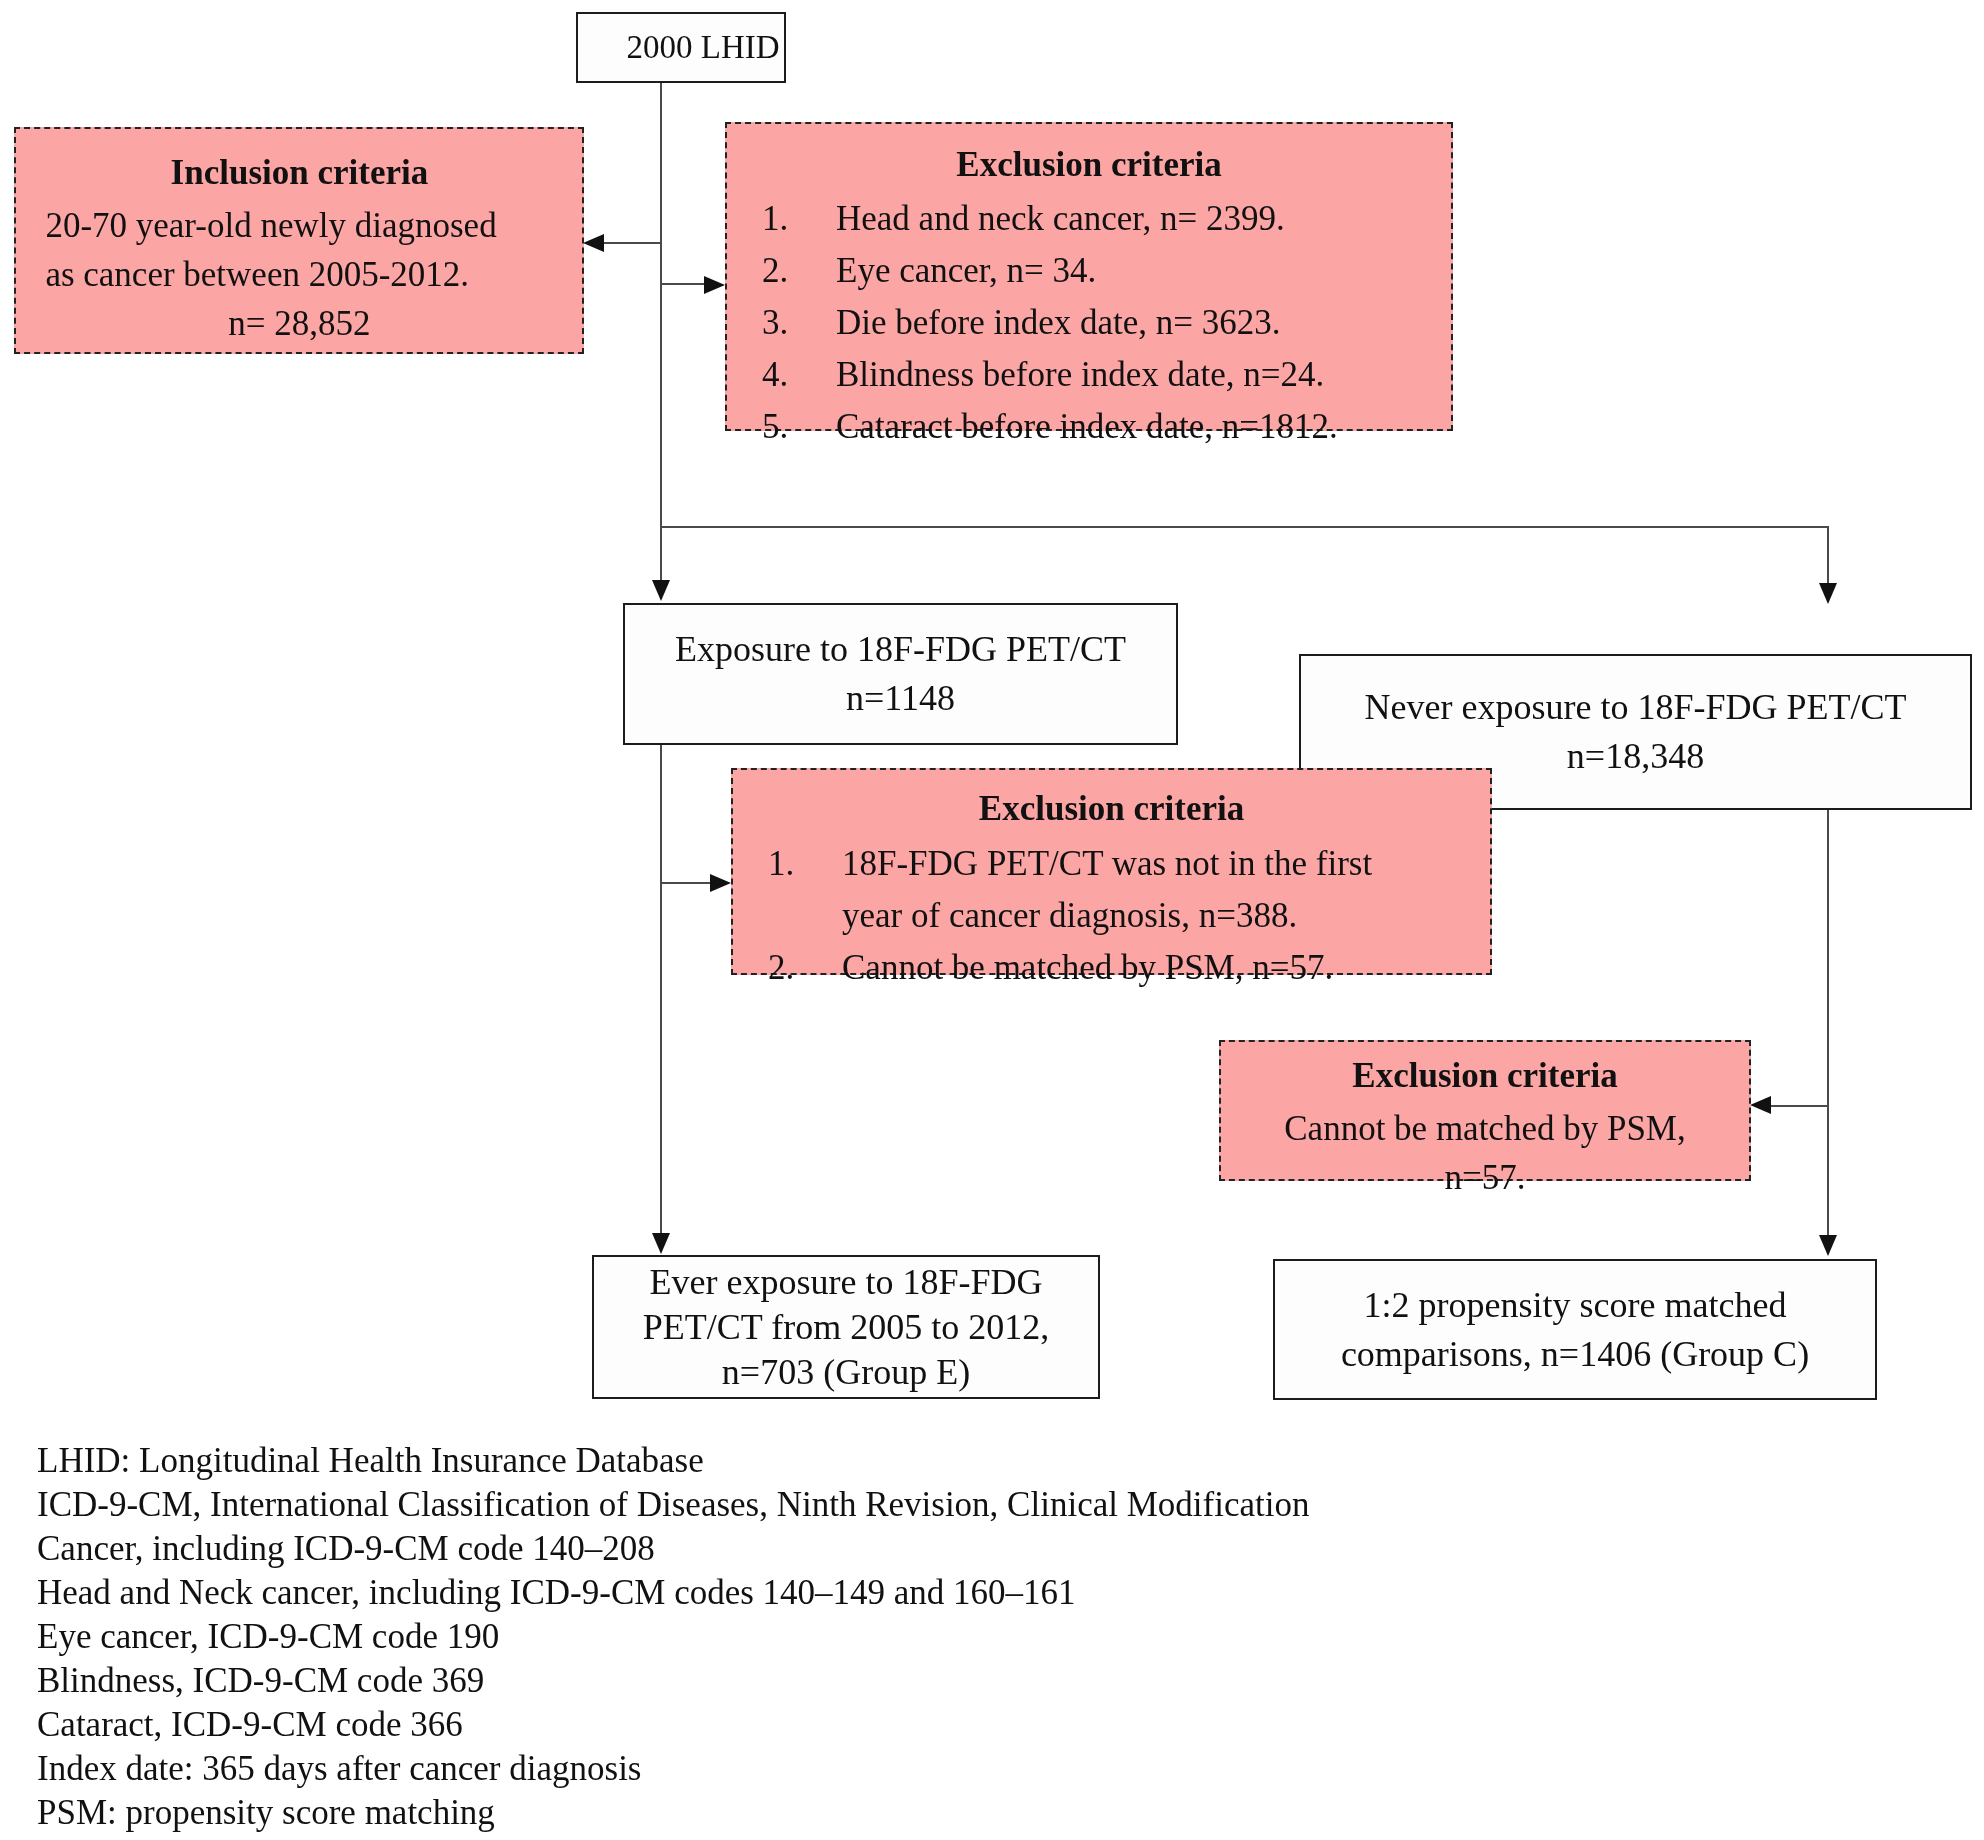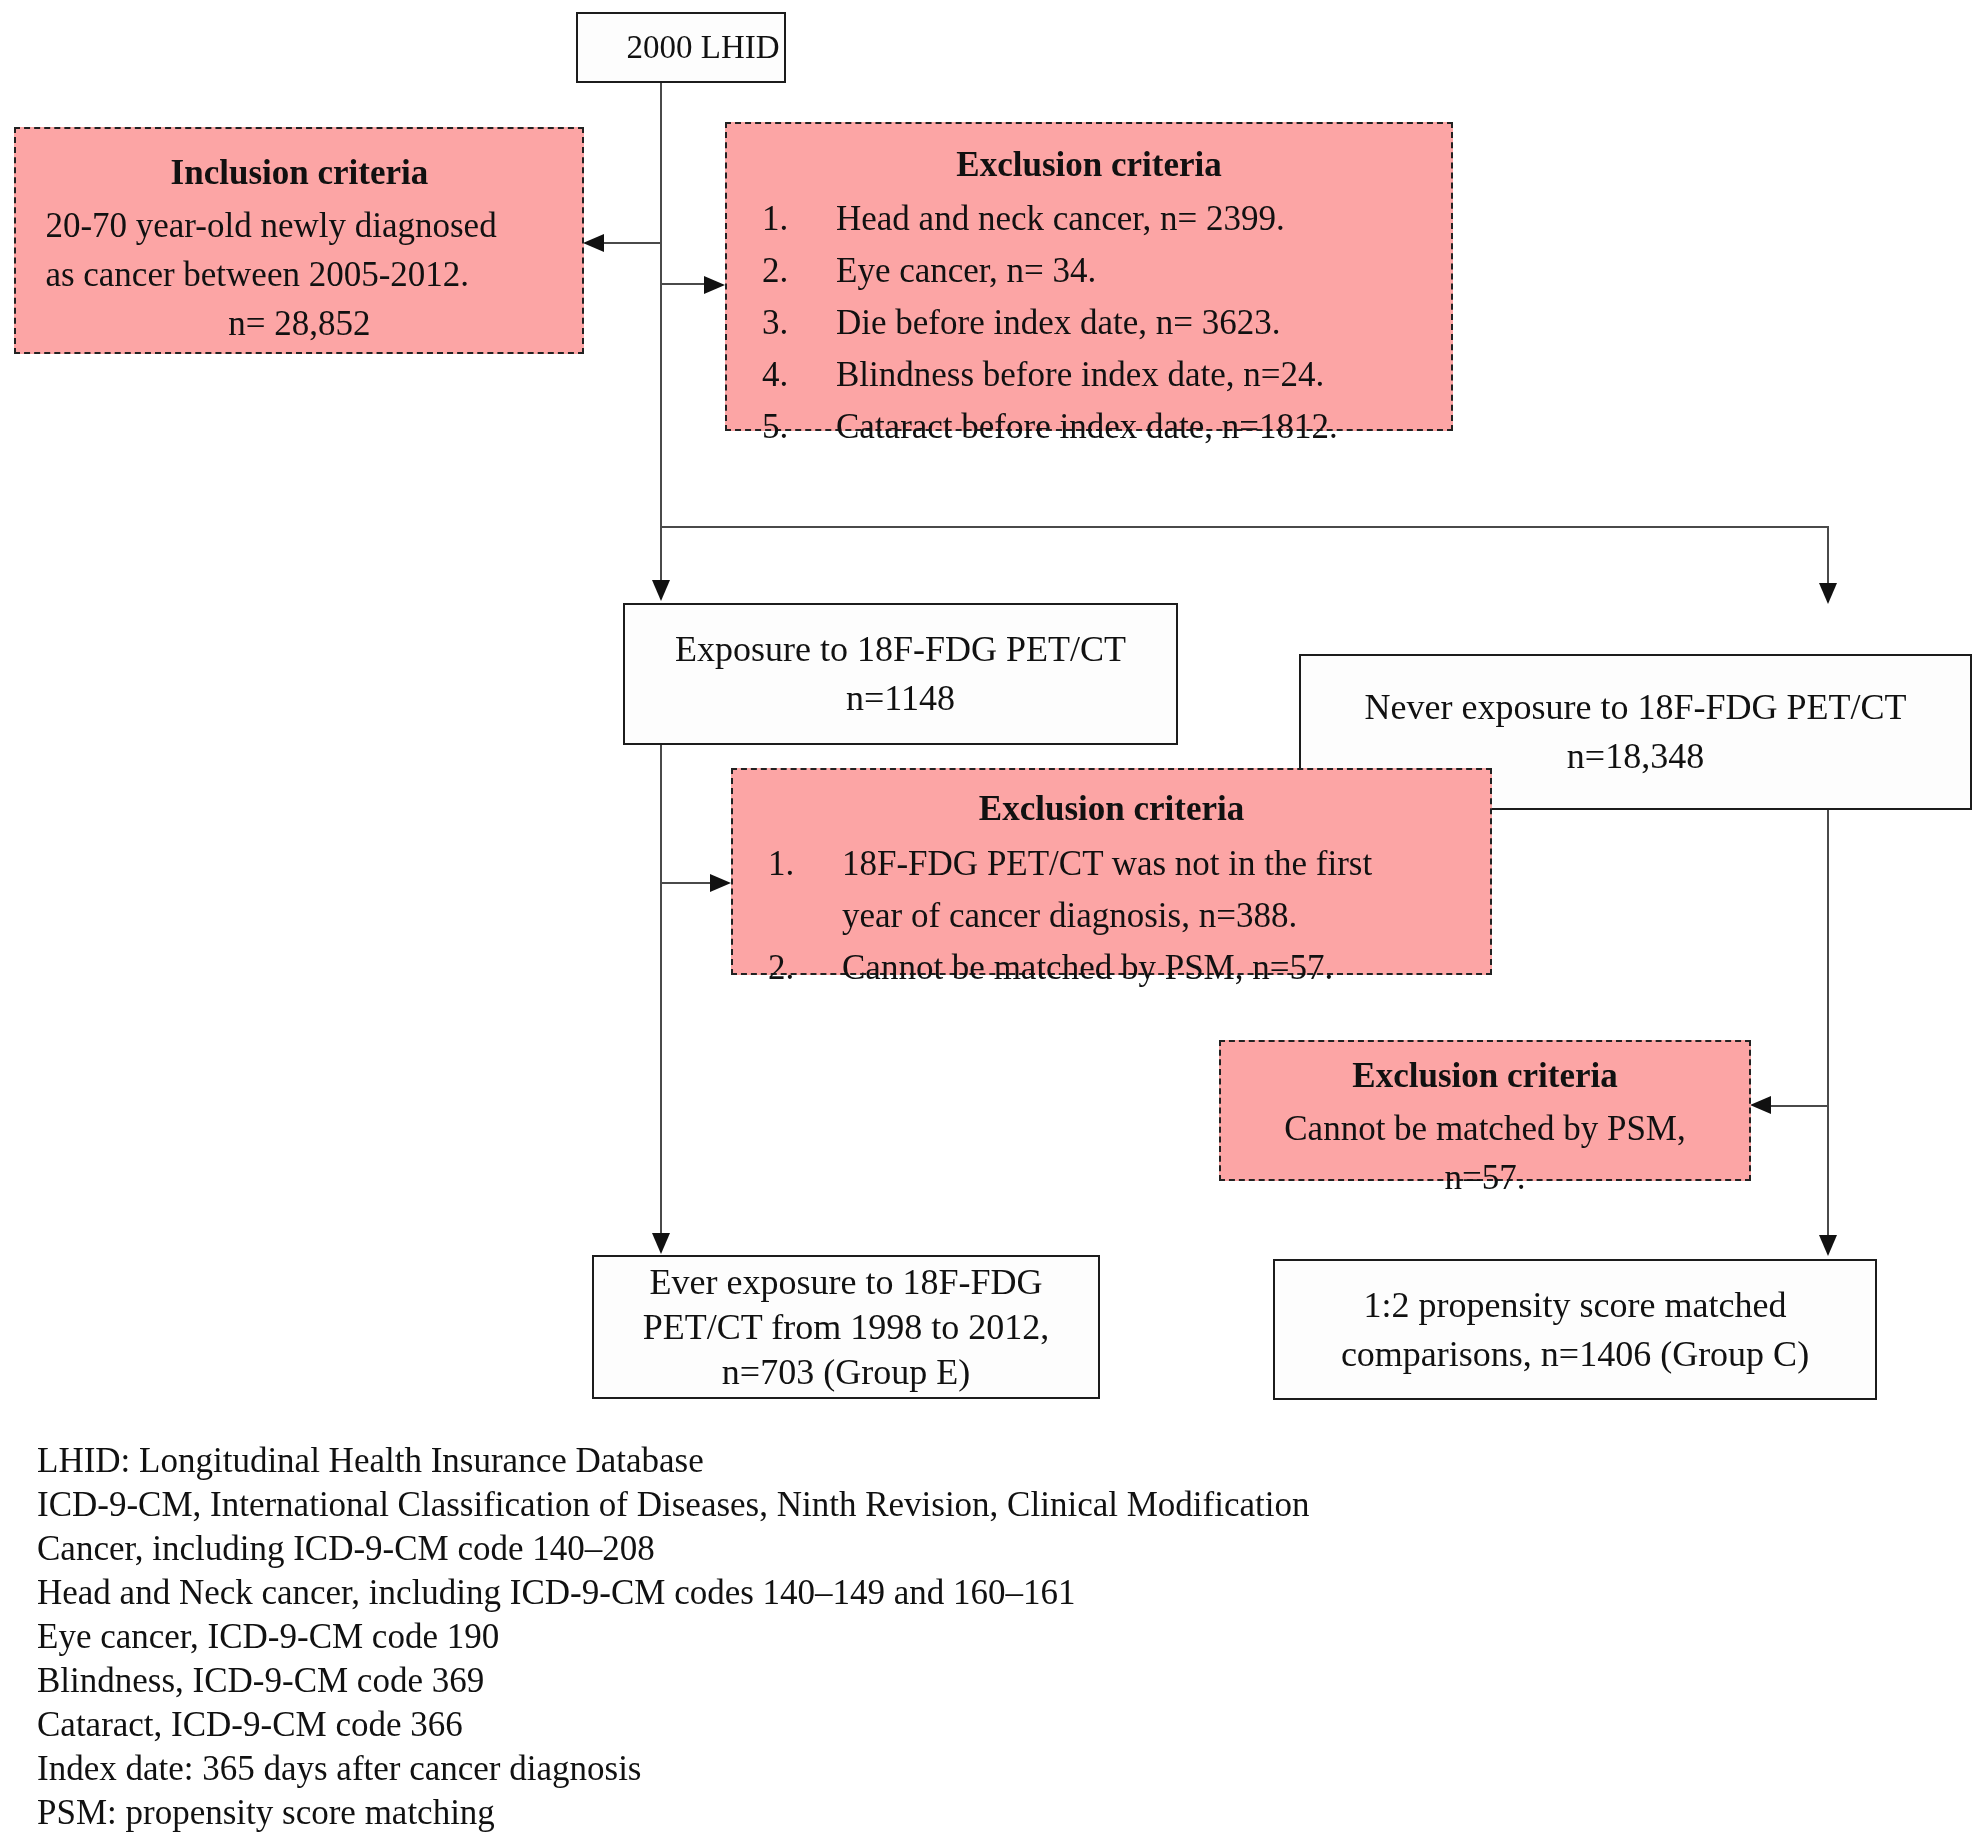--- a/index.html
+++ b/index.html
@@ -143,21 +143,21 @@
   </div>
 
   <div class="dashedbox" style="left:1219px;top:1040px;width:532px;height:141px;padding-top:5.8px;text-align:center;">
     <div class="boxtitle" style="margin-top:2.9px;">Exclusion criteria</div>
     <div>Cannot be matched by PSM,</div>
     <div>n=57.</div>
   </div>
 
   <div class="box" style="left:592px;top:1255px;width:508px;height:144px;line-height:45px;">
     <div>Ever exposure to 18F-FDG</div>
-    <div>PET/CT from 1998 to 2012,</div>
+    <div>PET/CT from 2005 to 2012,</div>
     <div>n=703 (Group E)</div>
   </div>
 
   <div class="box" style="left:1273px;top:1259px;width:604px;height:141px;">
     <div>1:2 propensity score matched</div>
     <div>comparisons, n=1406 (Group C)</div>
   </div>
 
   <div class="footnotes">
     <div>LHID: Longitudinal Health Insurance Database</div>

